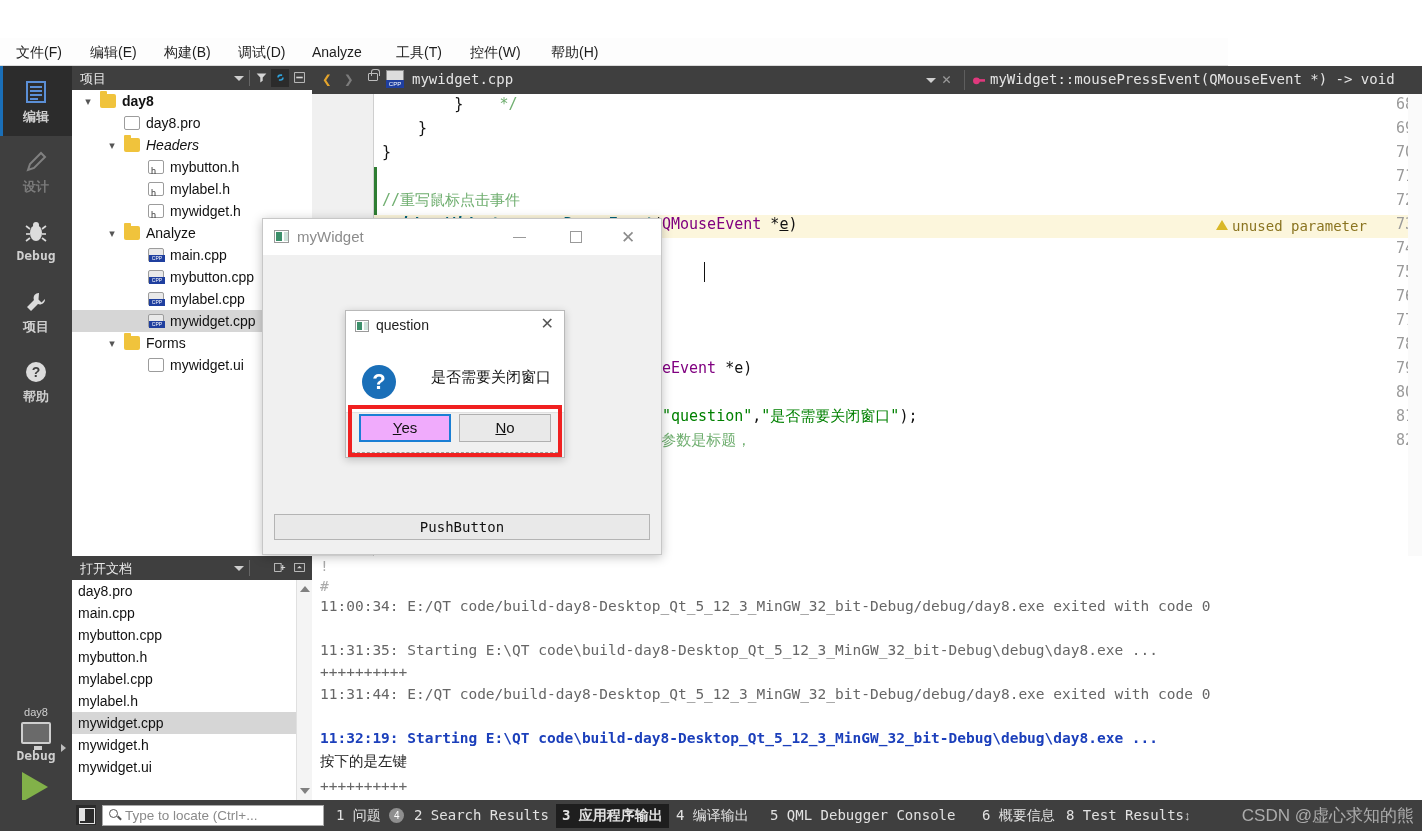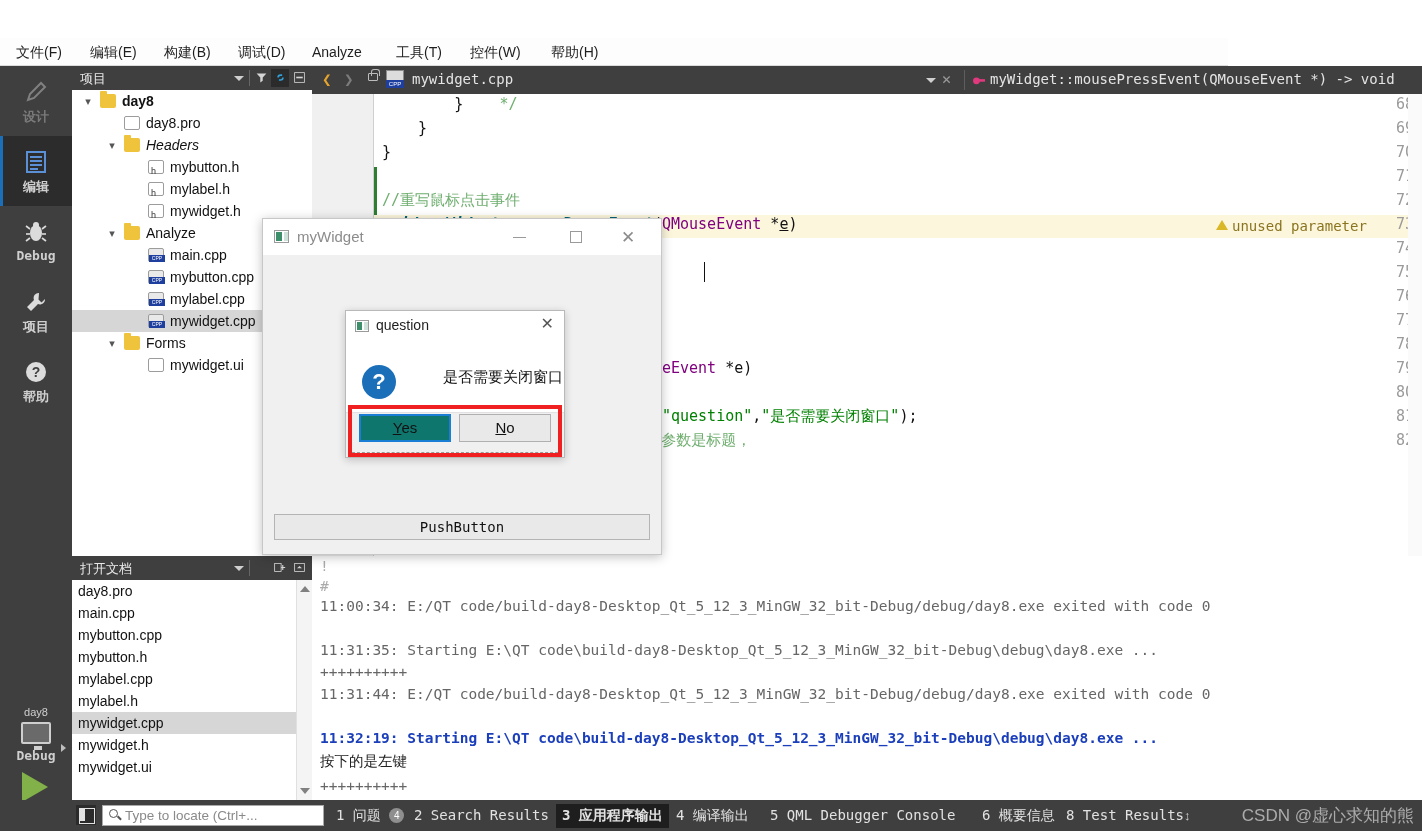--- a/index.html
+++ b/index.html
@@ -227,27 +227,27 @@
   .mb-icon i{ position:absolute; left:1px; top:1px; width:5px; height:8px;
     background:#3c8f6a; display:block;}
   .mb-icon b{ position:absolute; left:8px; top:1px; width:4px; height:8px;
     background:#cfe2da; display:block;}
   .mb-title{ position:absolute; left:30px; top:6px; font-size:14px; color:#1e1e1e;}
   .mb-close{ position:absolute; right:10px; top:3px; font-size:16px; color:#555;}
   .qmark{ position:absolute; left:16px; top:54px; width:34px; height:34px;
     border-radius:50%; background:#1a6fb8; color:#fff; font-size:22px;
     font-weight:bold; text-align:center; line-height:34px;
     font-family:"Liberation Sans",sans-serif;}
-  .mb-text{ position:absolute; left:85px; top:57px; font-size:15px; color:#111;margin-left:12px;}
+  .mb-text{ position:absolute; left:85px; top:57px; font-size:15px; color:#111;}
   .mb-footer{ position:absolute; left:0; top:101px; width:218px; height:45px;
     background:#f0f0f0; border-top:1px solid #e2e2e2;}
   .redbox{ position:absolute; left:348px; top:405px; width:214px; height:52px;
     border:4px solid #f02020; }
   .btn-yes{ position:absolute; left:359px; top:414px; width:92px; height:28px;
-    background:#0f766e; border:2px solid #1a7fd4; font-size:15px; color:#111;
+    background:#f0abfc; border:2px solid #1a7fd4; font-size:15px; color:#111;
     text-align:center; line-height:24px;}
   .btn-no{ position:absolute; left:459px; top:414px; width:92px; height:28px;
     background:#e9e9e9; border:1px solid #b0b0b0; font-size:15px; color:#111;
     text-align:center; line-height:26px;}
   .btn-yes u, .btn-no u{ text-decoration:underline;}
   .dashline{ position:absolute; left:352px; top:452px; width:206px; height:1px;
     border-top:1px dashed #9a9a9a;}
 </style>
 </head>
 <body>
@@ -262,42 +262,42 @@
     <div class="menu-item" style="left:232px">调试(D)</div>
     <div class="menu-item" style="left:306px">Analyze</div>
     <div class="menu-item" style="left:390px">工具(T)</div>
     <div class="menu-item" style="left:464px">控件(W)</div>
     <div class="menu-item" style="left:545px">帮助(H)</div>
   </div>
 
   <div class="modebar">
 
 
-    <div class="mode dim">
-      <div class="glyph">
-        <svg width="24" height="24" viewBox="0 0 24 24" style="vertical-align:middle">
-          <path d="M4 20 L6 14 L17 3 L21 7 L10 18 Z" fill="none" stroke="#cfcfcf" stroke-width="2"></path>
-        </svg>
-      </div>
-      <div class="mlabel">设计</div>
-    </div>
-
     <div class="mode active">
       <div class="glyph">
         <svg width="24" height="24" viewBox="0 0 24 24" style="vertical-align:middle">
           <rect x="3" y="2" width="18" height="20" fill="none" stroke="#5b8fd6" stroke-width="2"></rect>
           <g fill="#5b8fd6">
               <rect x="6" y="6" width="12" height="2"></rect>
               <rect x="6" y="10" width="12" height="2"></rect>
           <rect x="6" y="14" width="12" height="2"></rect>
               <rect x="6" y="18" width="8" height="2"></rect>
             </g>
         </svg>
       </div>
       <div class="mlabel">编辑</div>
+    </div>
+
+    <div class="mode dim">
+      <div class="glyph">
+        <svg width="24" height="24" viewBox="0 0 24 24" style="vertical-align:middle">
+          <path d="M4 20 L6 14 L17 3 L21 7 L10 18 Z" fill="none" stroke="#cfcfcf" stroke-width="2"></path>
+        </svg>
+      </div>
+      <div class="mlabel">设计</div>
     </div>
 
     <div class="mode">
       <div class="glyph">
         <svg width="24" height="24" viewBox="0 0 24 24" style="vertical-align:middle">
           <ellipse cx="12" cy="13" rx="6" ry="8" fill="#dcdcdc"></ellipse>
           <circle cx="12" cy="5" r="3" fill="#dcdcdc"></circle>
           <g stroke="#dcdcdc" stroke-width="1.6">
             <line x1="6" y1="9" x2="2" y2="6"></line>
               <line x1="18" y1="9" x2="22" y2="6"></line>

